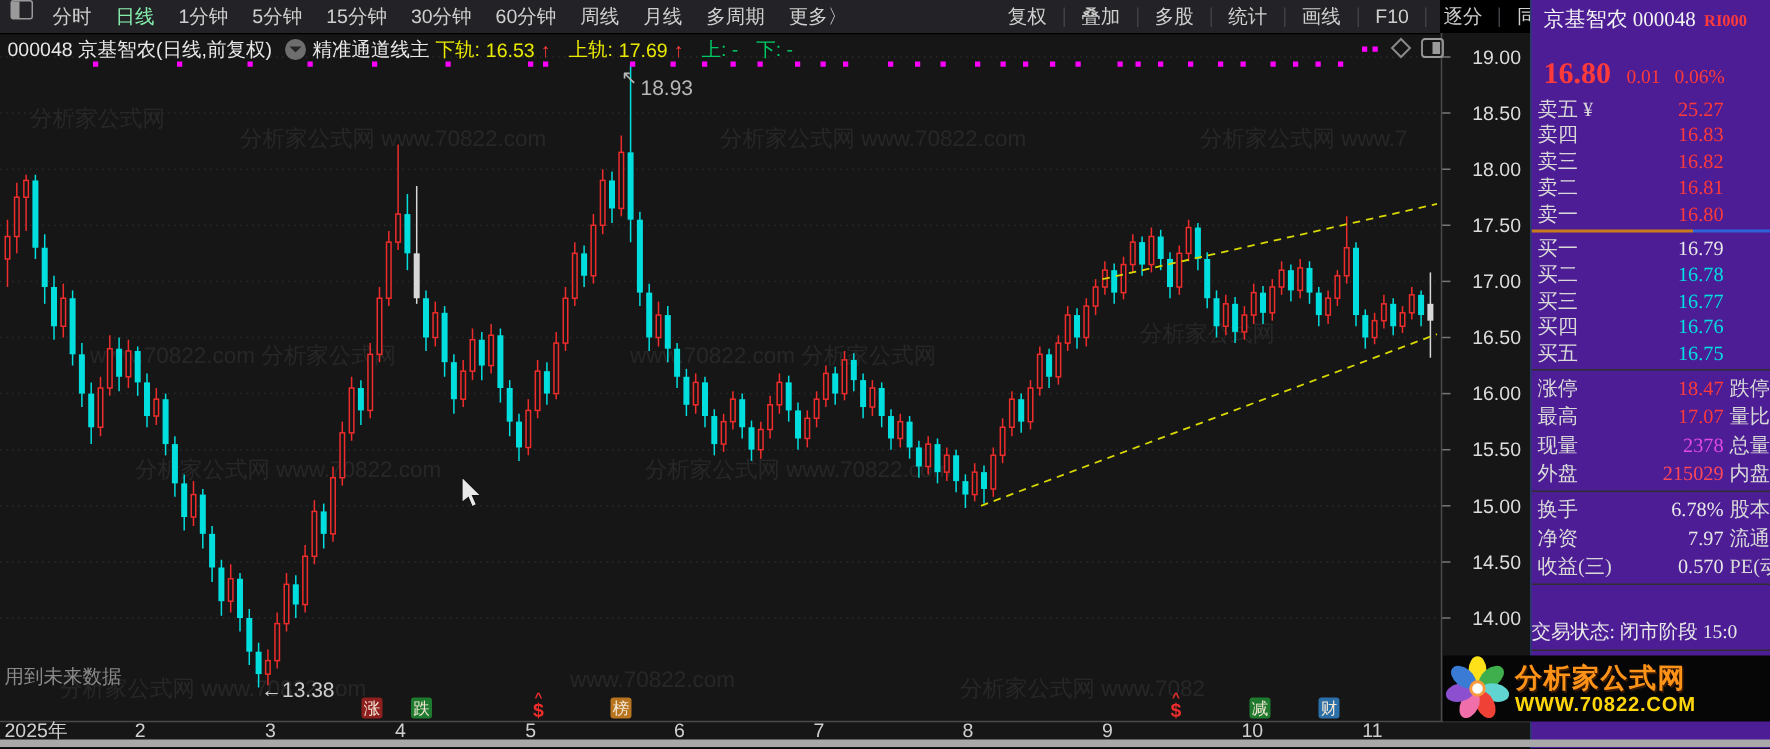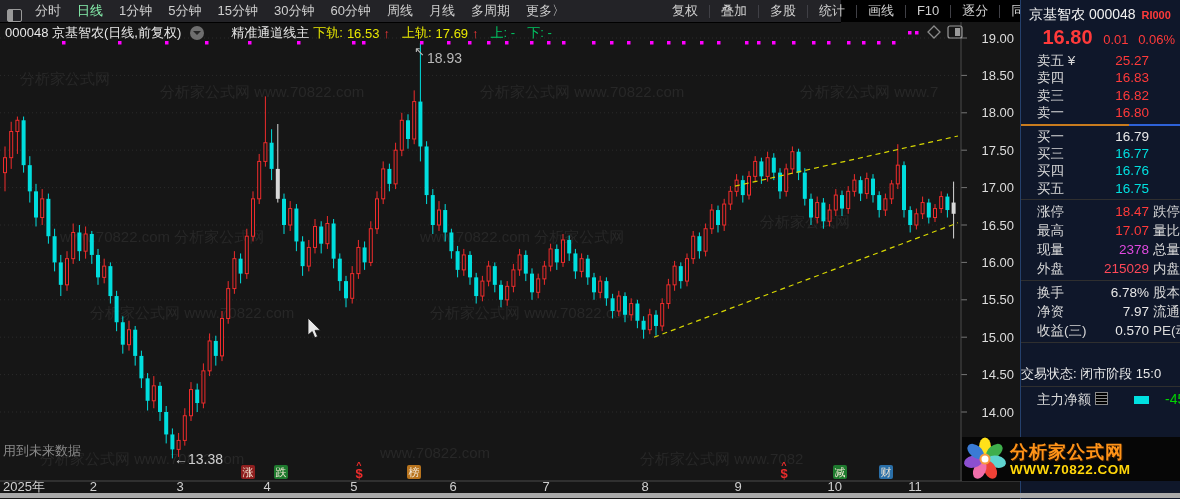--- a/index.html
+++ b/index.html
@@ -1,49 +1,49 @@
 <!DOCTYPE html>
 <html><head>
 <meta charset="utf-8">
 <style>
   html,body{margin:0;padding:0;background:#000;}
   body{width:1180px;height:499px;position:relative;overflow:hidden;
        font-family:"Liberation Sans","DejaVu Sans",sans-serif;-webkit-font-smoothing:antialiased;}
   .chart-bg{position:absolute;left:0;top:22px;width:1020px;height:477px;background:#161616;z-index:0;}
   
-  .toolbar{position:absolute;left:0;top:0;width:841px;height:22px;background:#232327;
-           border-bottom:1px solid #000;display:flex;align-items:flex-end;z-index:5;}
+  .toolbar{position:absolute;left:0;top:0;width:960px;height:22px;background:#232327;
+           border-bottom:1px solid #000;display:flex;align-items:flex-start;z-index:5;}
   .winicon{width:13px;height:11px;border:1px solid #9a9a9a;border-radius:2px;margin:0 5px 0 7px;position:relative;flex:none;}
   .winicon::after{content:"";position:absolute;left:0;top:0;bottom:0;width:5px;background:#9a9a9a;}
   .periods,.actions{display:flex;align-items:center;height:22px;}
   .actions{margin-left:88px;}
   .titem{color:#cfcfcf;font-size:13px;line-height:22px;padding:0 8px;white-space:nowrap;cursor:default;}
   .actions .titem{padding:0 11px;}
   .titem.active{color:#86efac;}
   .tsep{width:1px;height:13px;background:#404046;flex:none;}
   
   .infobar{position:absolute;left:5px;top:22px;height:22px;display:flex;align-items:center;z-index:4;
            font-size:13px;white-space:nowrap;color:#e8e8e8;}
   .infobar span{margin-right:4px;}
   .dropicon{width:14px;height:14px;border-radius:50%;background:#6e6e6e;position:relative;margin:0 7px 0 5px;flex:none;}
   .dropicon::after{content:"";position:absolute;left:3px;top:5px;border:4px solid transparent;border-top-color:#262626;}
   .yv{color:#e8e800;} .ga{color:#ff3a3a;} .gu{color:#00c864;margin-left:8px;}
-  .ib-ind{margin-right:10px;margin-left:23px;}
+  .ib-ind{margin-right:10px;}
   svg#chart{position:absolute;left:0;top:22px;z-index:1;}
   svg text{font-family:"Liberation Sans","DejaVu Sans",sans-serif;}
   
-  .panel{position:absolute;left:1020px;top:0;width:160px;height:499px;background:#0f172a;
-         border-left:1px solid #24406c;z-index:6;overflow:hidden;}
+  .panel{position:absolute;left:1020px;top:0;width:160px;height:499px;background:#4c1d95;
+         border-left:1px solid #24406c;z-index:6;overflow:hidden;font-family:Liberation Serif, serif;}
   .q-name{margin:4px 0 0 8px;height:20px;line-height:20px;font-size:14px;color:#f2f2f2;white-space:nowrap;}
   .q-name .tag{color:#ff3a3a;font-size:11px;font-weight:bold;margin-left:2px;}
-  .q-price{margin:0 0 2px 8px;height:26px;line-height:26px;white-space:nowrap;color:#ff3a3a;font-size:13px;text-align:right;}
+  .q-price{margin:12px 0 2px 8px;height:26px;line-height:26px;white-space:nowrap;color:#ff3a3a;font-size:13px;}
   .q-price .big{font-size:20px;font-weight:bold;margin-right:7px;}
   .q-price span{margin-right:6px;}
   .qrow{position:relative;height:17.4px;font-size:13.5px;}
-  .qlabel{position:absolute;left:16px;line-height:17.4px;color:#d8d8d8;white-space:nowrap;}
+  .qlabel{position:absolute;left:4px;line-height:17.4px;color:#d8d8d8;white-space:nowrap;}
   .qval{position:absolute;right:32px;line-height:17.4px;}
   .pdiv{height:1px;background:#2f2f2f;margin:2px 0;}
   .pdiv2{height:2px;margin:2px 0;background:linear-gradient(to right,#c87b1e 0 108px,#2e62d8 108px);}
   .srow{position:relative;height:19px;font-size:13.5px;}
   .srow .qlabel,.srow .qval{line-height:19px;}
   .slabel2{position:absolute;left:132px;line-height:19px;color:#d8d8d8;white-space:nowrap;}
   .statusrow{height:20px;line-height:20px;font-size:13px;color:#e8e8e8;padding-left:0;white-space:nowrap;margin-top:21px;}
   .flowrow{height:20px;line-height:20px;font-size:13.5px;color:#d8d8d8;padding-left:16px;white-space:nowrap;}
   .listicon{display:inline-block;width:11px;height:11px;border:1px solid #8a8a8a;vertical-align:-1px;margin-left:4px;
             background:repeating-linear-gradient(#000 0 2px,#8a8a8a 2px 3px);}
@@ -564,29 +564,37 @@
       </div>
       <div class="qrow">
         <span class="qlabel">卖四</span>
         <span class="qval" style="color: rgb(255, 58, 58);">16.83</span>
       </div>
       <div class="qrow">
         <span class="qlabel">卖三</span>
         <span class="qval" style="color: rgb(255, 58, 58);">16.82</span>
       </div>
       <div class="qrow">
+        <span class="qlabel">卖二</span>
+        <span class="qval" style="color: rgb(255, 58, 58);">16.81</span>
+      </div>
+      <div class="qrow">
         <span class="qlabel">卖一</span>
         <span class="qval" style="color: rgb(255, 58, 58);">16.80</span>
       </div>
     </div>
   <div class="pdiv2"></div>
   <div>
       <div class="qrow">
         <span class="qlabel">买一</span>
         <span class="qval" style="color: rgb(232, 232, 232);">16.79</span>
+      </div>
+      <div class="qrow">
+        <span class="qlabel">买二</span>
+        <span class="qval" style="color: rgb(0, 224, 224);">16.78</span>
       </div>
       <div class="qrow">
         <span class="qlabel">买三</span>
         <span class="qval" style="color: rgb(0, 224, 224);">16.77</span>
       </div>
       <div class="qrow">
         <span class="qlabel">买四</span>
         <span class="qval" style="color: rgb(0, 224, 224);">16.76</span>
       </div>
       <div class="qrow">

